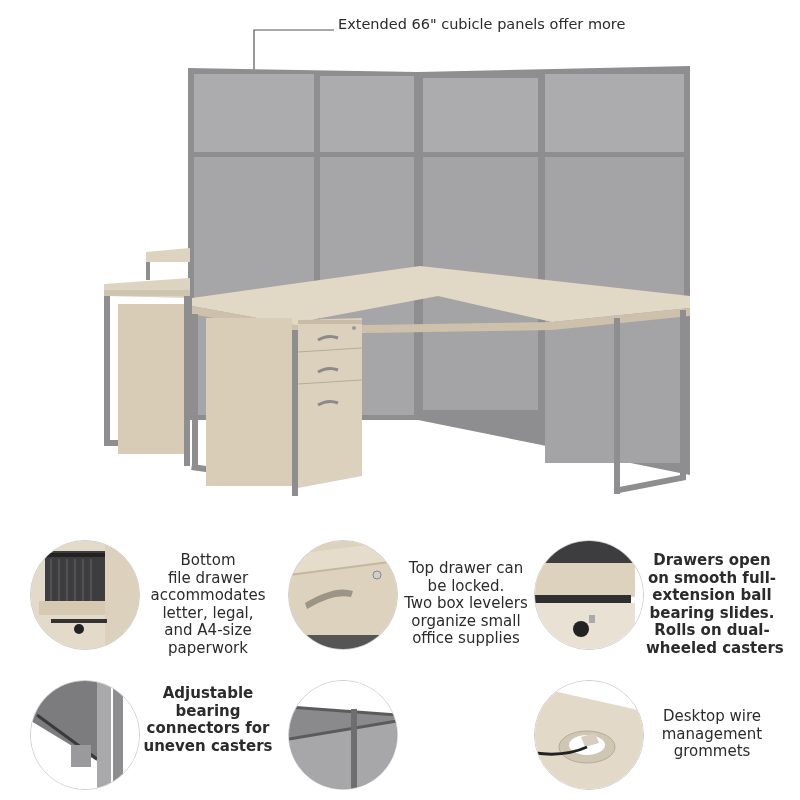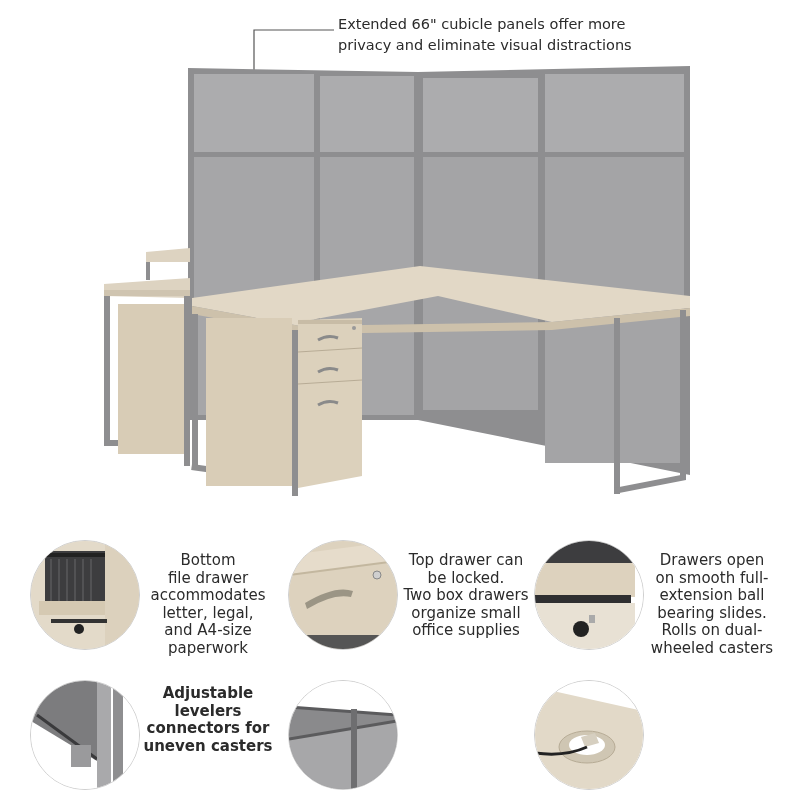--- a/index.html
+++ b/index.html
@@ -81,21 +81,20 @@
       <path d="M318,340 q10,-6 20,-2" stroke="#8a8a8a" stroke-width="3" fill="none"></path>
       <path d="M318,372 q10,-6 20,-2" stroke="#8a8a8a" stroke-width="3" fill="none"></path>
       <path d="M318,405 q10,-6 20,-2" stroke="#8a8a8a" stroke-width="3" fill="none"></path>
       <circle cx="354" cy="328" r="2" fill="#999"></circle>
     </g>
   </svg>
 </div>
 
 <div class="callout">
   <span>Extended 66" cubicle panels offer more</span>
-  <span>privacy and eliminate visual distractions</span>
 </div>
 
 <div class="feature" style="left:20px; top:532px;">
   <div class="circle">
     <svg viewBox="0 0 108 108">
       <rect width="108" height="108" fill="#e3dac9"></rect>
       <rect x="14" y="10" width="60" height="60" fill="#3d3d3f"></rect>
       <g stroke="#5a5a5c" stroke-width="1.5">
         <line x1="20" y1="18" x2="20" y2="66"></line>
           <line x1="28" y1="18" x2="28" y2="66"></line>
@@ -125,30 +124,30 @@
   <div class="circle">
     <svg viewBox="0 0 108 108">
       <rect width="108" height="108" fill="#ddd2be"></rect>
       <polygon points="0,14 108,0 108,20 0,34" fill="#e6dccb"></polygon>
       <line x1="0" y1="34" x2="108" y2="20" stroke="#c3b79f" stroke-width="2"></line>
       <path d="M16,62 q30,-18 48,-12 l-2,6 q-18,-4 -44,12 z" fill="#9b9585"></path>
       <circle cx="88" cy="34" r="4" fill="#cfcfcf" stroke="#888"></circle>
       <rect x="0" y="94" width="108" height="14" fill="#555"></rect>
     </svg>
   </div>
-  <div class="ftext" style="top:20px;">
+  <div class="ftext" style="top:28px;">
     <span>Top drawer can</span>
     <span>be locked.</span>
-    <span>Two box drawers</span>
+    <span>Two box levelers</span>
     <span>organize small</span>
     <span>office supplies</span>
   </div>
 </div>
 
-<div class="feature" style="left:524px; top:532px;">
+<div class="feature" style="left:524px; top:532px;font-weight:bold;">
   <div class="circle">
     <svg viewBox="0 0 108 108">
       <rect width="108" height="108" fill="#ffffff"></rect>
       <rect x="0" y="0" width="108" height="22" fill="#3d3d3f"></rect>
       <rect x="0" y="22" width="100" height="34" fill="#ddd2be"></rect>
       <rect x="0" y="54" width="96" height="8" fill="#2f2f31"></rect>
       <rect x="0" y="62" width="100" height="46" fill="#e8e1d4"></rect>
       <circle cx="46" cy="88" r="8" fill="#222"></circle>
       <rect x="54" y="74" width="6" height="8" fill="#aaa"></rect>
     </svg>
@@ -169,21 +168,21 @@
       <rect width="108" height="108" fill="#ffffff"></rect>
       <polygon points="0,0 66,0 66,80 0,40" fill="#7c7c7e"></polygon>
       <line x1="6" y1="34" x2="66" y2="78" stroke="#3a3a3c" stroke-width="3"></line>
       <rect x="66" y="0" width="14" height="108" fill="#a9a9ab"></rect>
       <rect x="82" y="0" width="10" height="108" fill="#8e8e90"></rect>
       <rect x="40" y="64" width="20" height="22" fill="#9a9a9c"></rect>
     </svg>
   </div>
   <div class="ftext" style="top:13px;font-weight:bold;">
     <span>Adjustable</span>
-    <span>levelers</span>
+    <span>bearing</span>
     <span>connectors for</span>
     <span>uneven casters</span>
   </div>
 </div>
 
 <div class="feature" style="left:278px; top:672px;">
   <div class="circle">
     <svg viewBox="0 0 108 108">
       <rect width="108" height="108" fill="#ffffff"></rect>
       <polygon points="0,26 108,34 108,108 0,108" fill="#8a8a8c"></polygon>
@@ -199,13 +198,18 @@
   <div class="circle">
     <svg viewBox="0 0 108 108">
       <rect width="108" height="108" fill="#ffffff"></rect>
       <polygon points="0,6 108,30 108,108 0,108" fill="#e2d9c8"></polygon>
       <ellipse cx="52" cy="66" rx="28" ry="16" fill="#cfc6b3" stroke="#b6ab95"></ellipse>
       <ellipse cx="52" cy="64" rx="18" ry="10" fill="#ffffff"></ellipse>
       <polygon points="46,56 60,52 64,62 50,66" fill="#d6cfc0"></polygon>
       <path d="M0,72 q30,4 52,-6" stroke="#222" stroke-width="3" fill="none"></path>
     </svg>
   </div>
+  <div class="ftext" style="top:36px;">
+    <span>Desktop wire</span>
+    <span>management</span>
+    <span>grommets</span>
+  </div>
 </div>
 
 </body></html>

